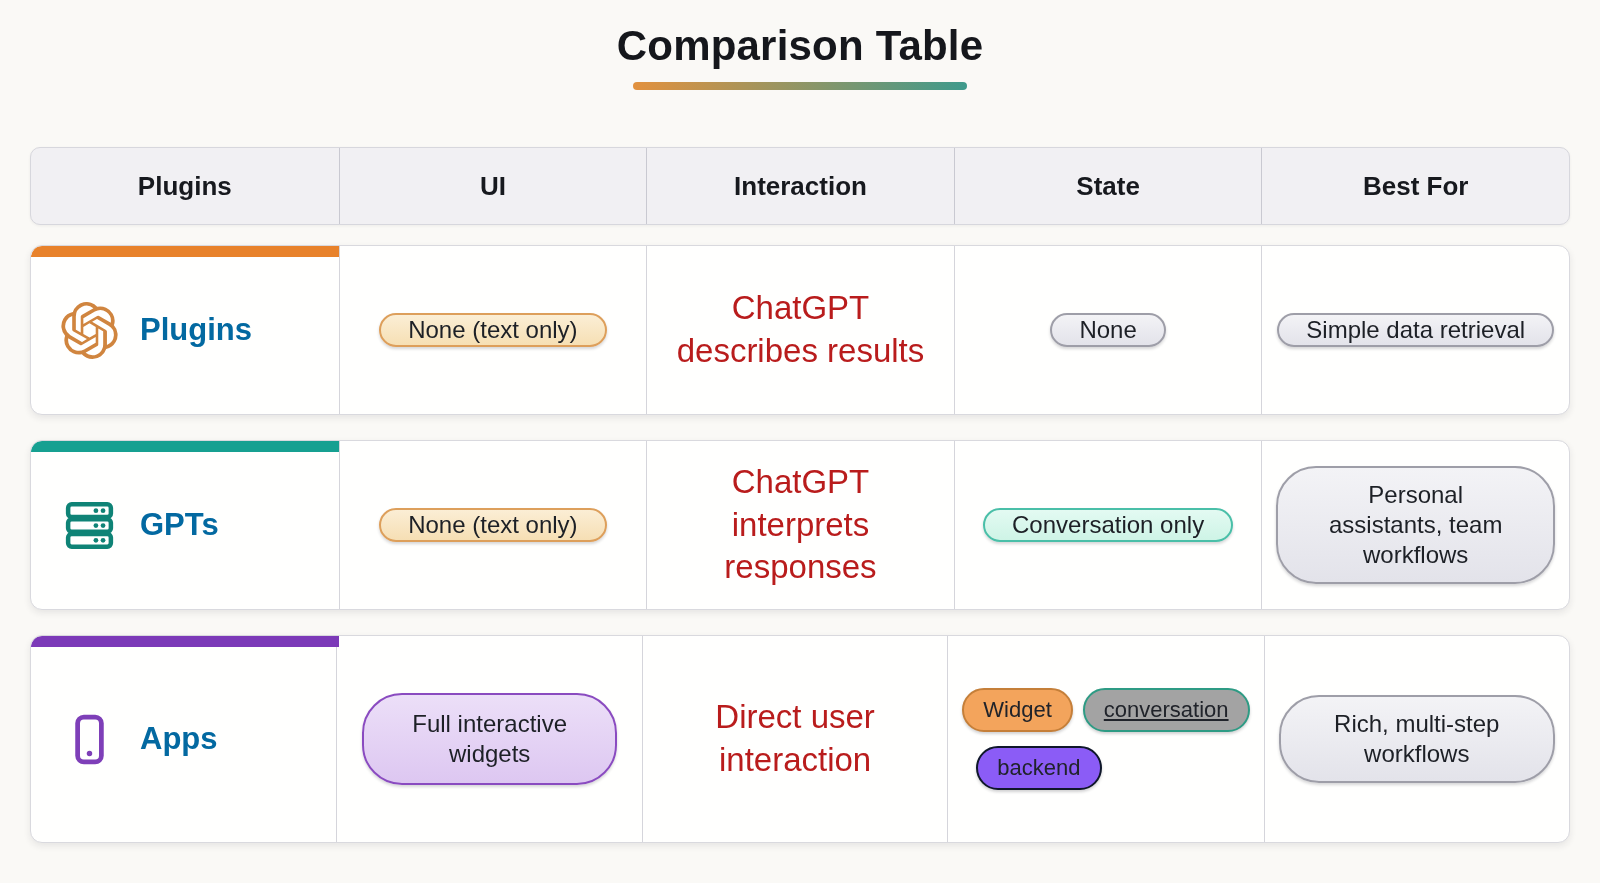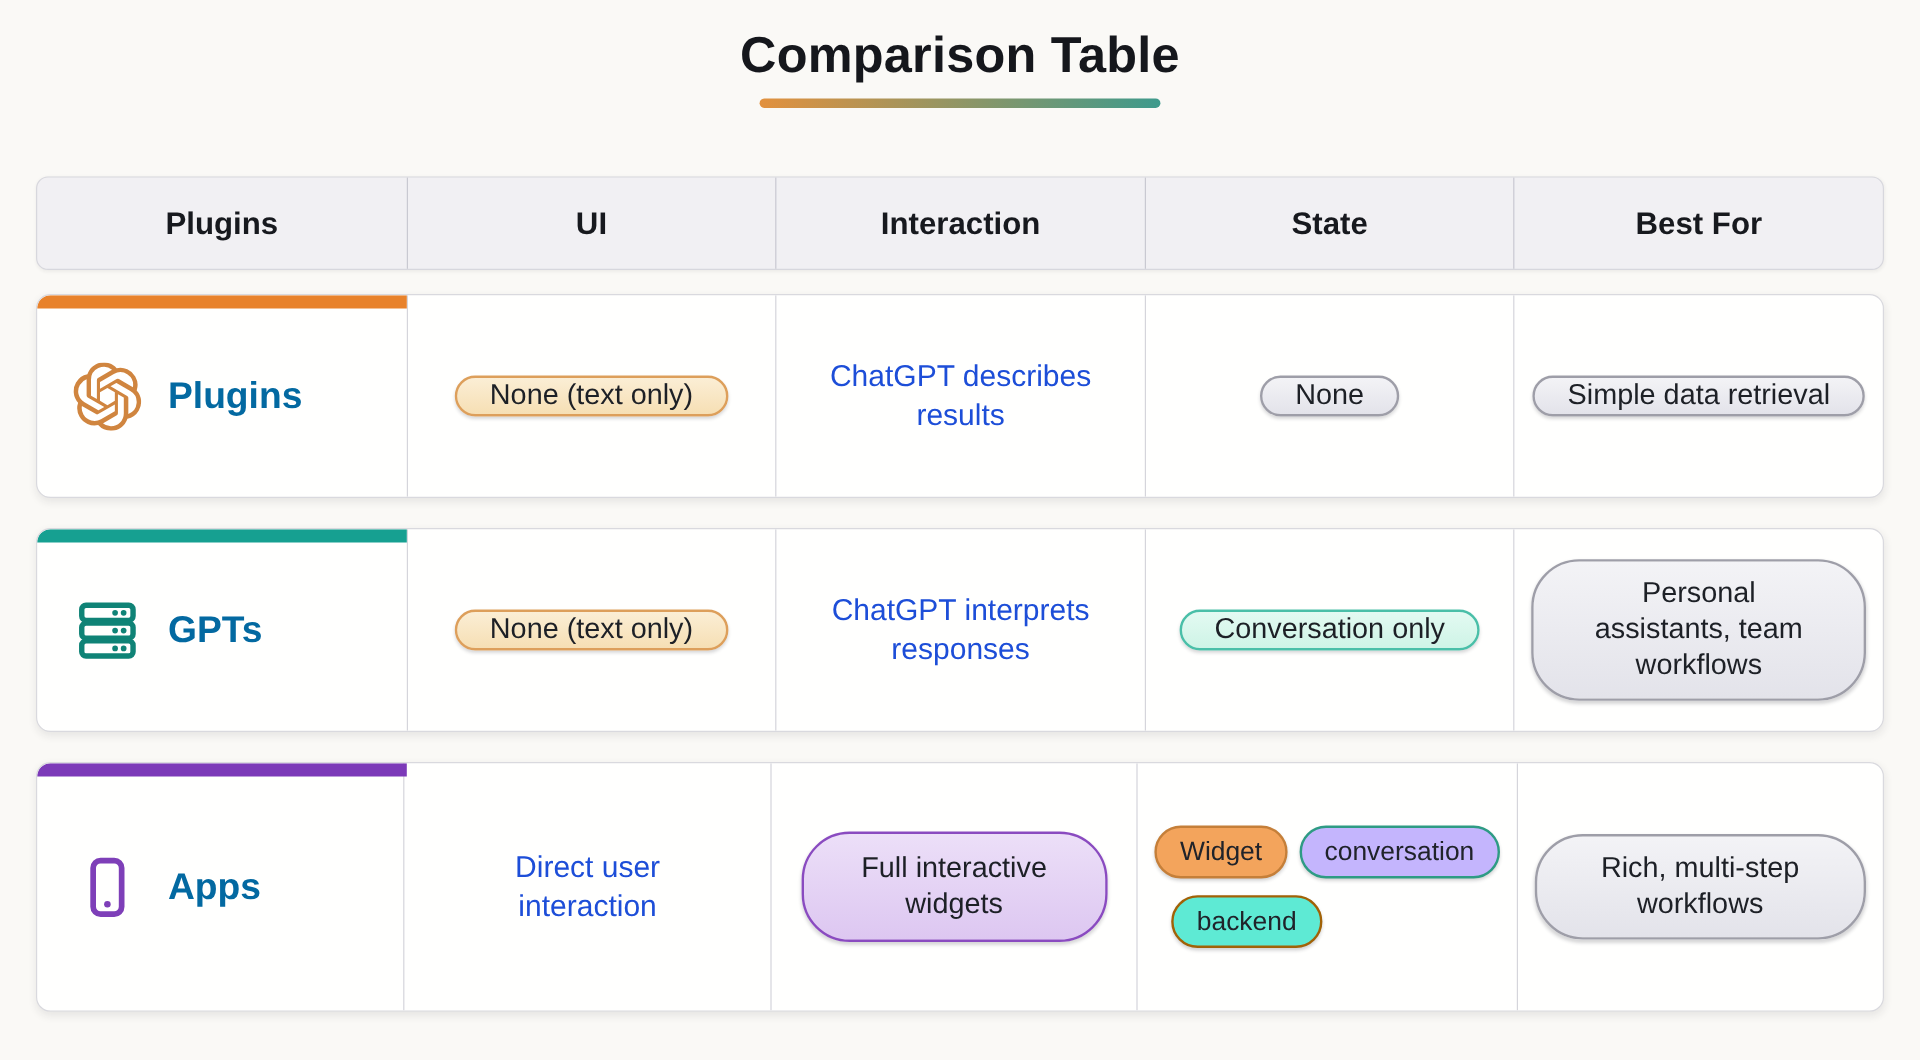--- a/index.html
+++ b/index.html
@@ -62,21 +62,21 @@
     display: flex; align-items: center; justify-content: center;
     text-align: center; padding: 14px;
   }
   .cell + .cell { border-left: 1px solid #d5d5db; }
 
   .approach-cell { justify-content: flex-start; padding-left: 30px; gap: 22px; }
   .row-name { font-size: 31px; font-weight: 700; color: #0369a1; }
   .row-icon { width: 57px; height: 57px; flex: 0 0 auto; }
   .row-icon svg { width: 100%; height: 100%; display: block; }
 
-  .cell-text { font-size: 25px; line-height: 1.3; color: #1d4ed8; max-width: 250px; }
+  .cell-text { font-size: 33px; line-height: 1.3; color: #b91c1c; max-width: 250px; }
 
   
   .pill {
     display: inline-block;
     border-radius: 40px;
     font-size: 24px; line-height: 1.25;
     padding: 0 27px;
     color: #1d2026;
     box-shadow: 0 2px 3px rgba(30,30,40,0.18);
     text-align: center;
@@ -89,22 +89,22 @@
 
   .pill-small {
     display: inline-block;
     border-radius: 26px;
     font-size: 22px;
     padding: 7px 19px;
     color: #20232a;
     box-shadow: 0 2px 3px rgba(30,30,40,0.2);
   }
   .pill-solid-orange { background: #f3a45c; border: 2px solid #c57f39; }
-  .pill-solid-teal   { background: #c4b5fd; border: 2px solid #2e9b84; }
-  .pill-solid-purple { background: #5eead4; border: 2px solid #a16207; }
+  .pill-solid-teal   { background: #a3a3a3; border: 2px solid #2e9b84; text-decoration: underline; }
+  .pill-solid-purple { background: #8b5cf6; border: 2px solid #0f172a; }
 
   .tag-cluster { display: flex; flex-direction: column; align-items: flex-start; gap: 14px; }
   .tag-cluster-row { display: flex; gap: 10px; align-items: center; }
   .tag-cluster-row.offset { margin-left: 14px; }
 </style>
 </head>
 <body>
 
 <div class="page">
 
@@ -193,24 +193,24 @@
         <div class="cell approach-cell">
           <span class="row-icon">
             <svg viewBox="0 0 24 24">
               <rect x="7" y="2.6" width="10" height="18.8" rx="2.6" fill="none" stroke="#7e3fb8" stroke-width="2"></rect>
               <circle cx="12" cy="17.9" r="1.15" fill="#7e3fb8"></circle>
             </svg>
           </span>
           <span class="row-name">Apps</span>
         </div>
         <div class="cell">
+          <span class="pill pill-lavender">Full interactive widgets</span>
+        </div>
+        <div class="cell">
           <span class="cell-text" style="max-width:180px">Direct user interaction</span>
-        </div>
-        <div class="cell">
-          <span class="pill pill-lavender">Full interactive widgets</span>
         </div>
         <div class="cell">
           <div class="tag-cluster">
             <div class="tag-cluster-row">
               <span class="pill-small pill-solid-orange">Widget</span>
               <span class="pill-small pill-solid-teal">conversation</span>
             </div>
             <div class="tag-cluster-row offset">
               <span class="pill-small pill-solid-purple">backend</span>
             </div>

